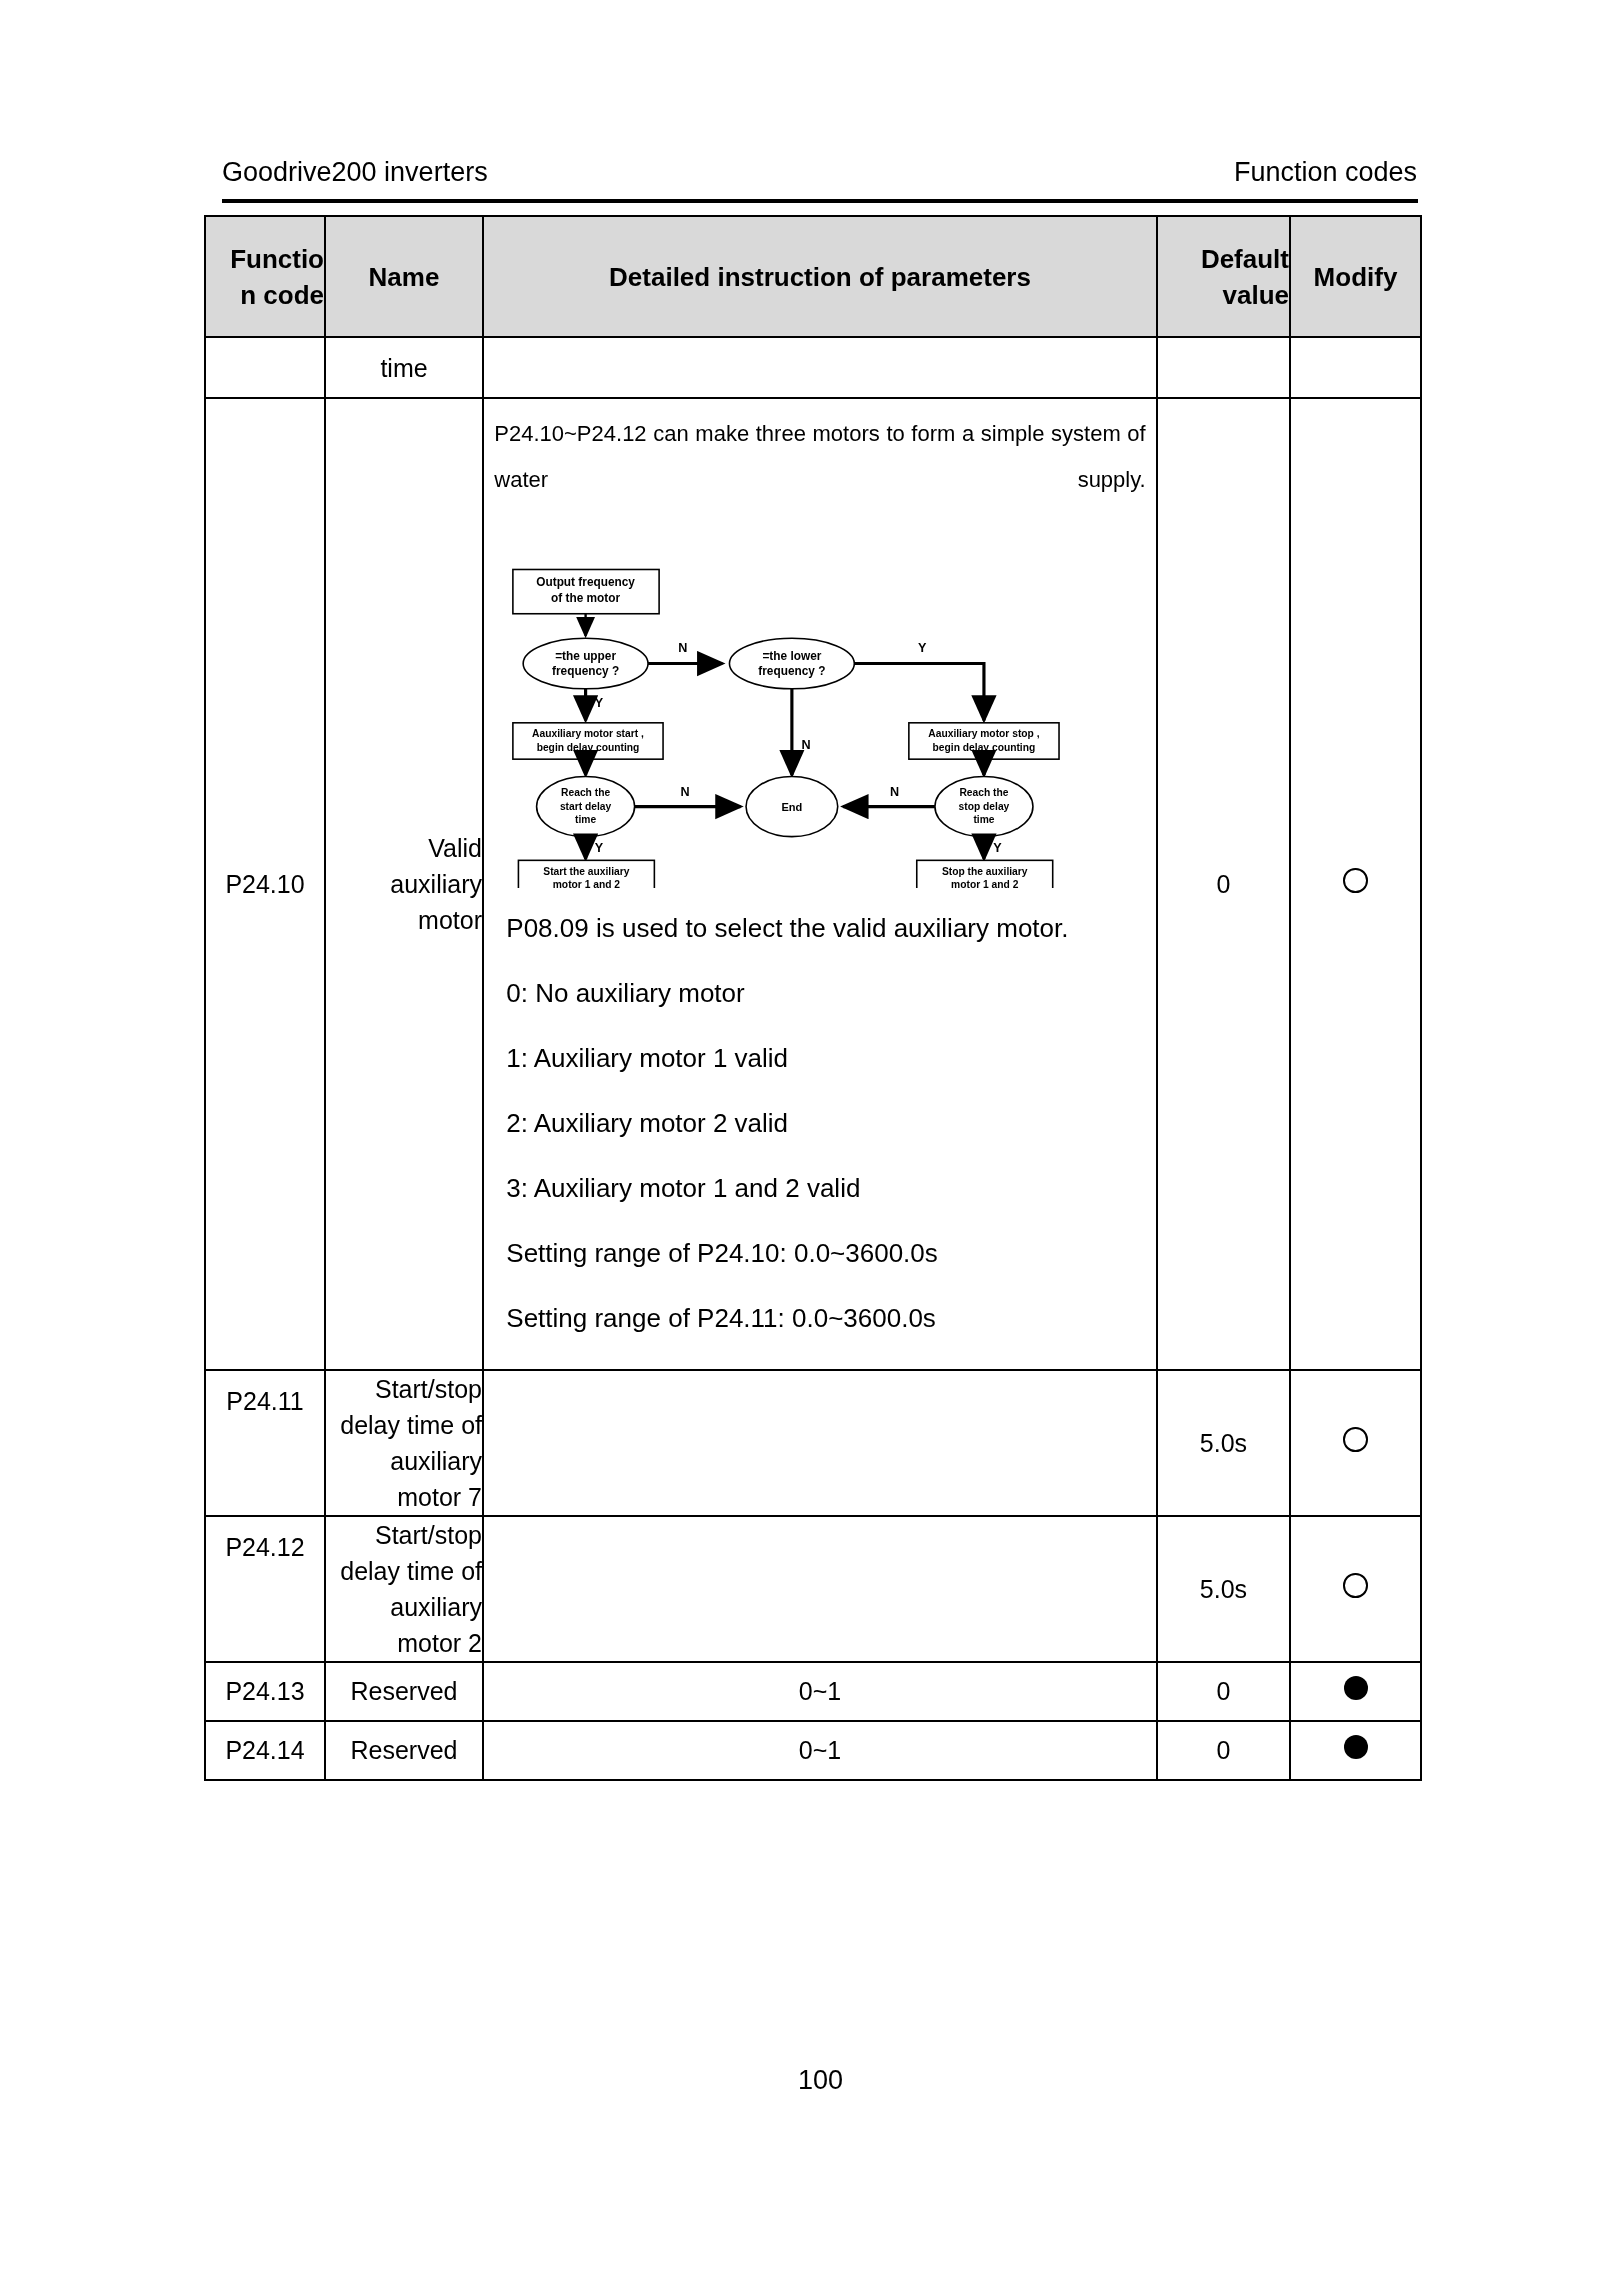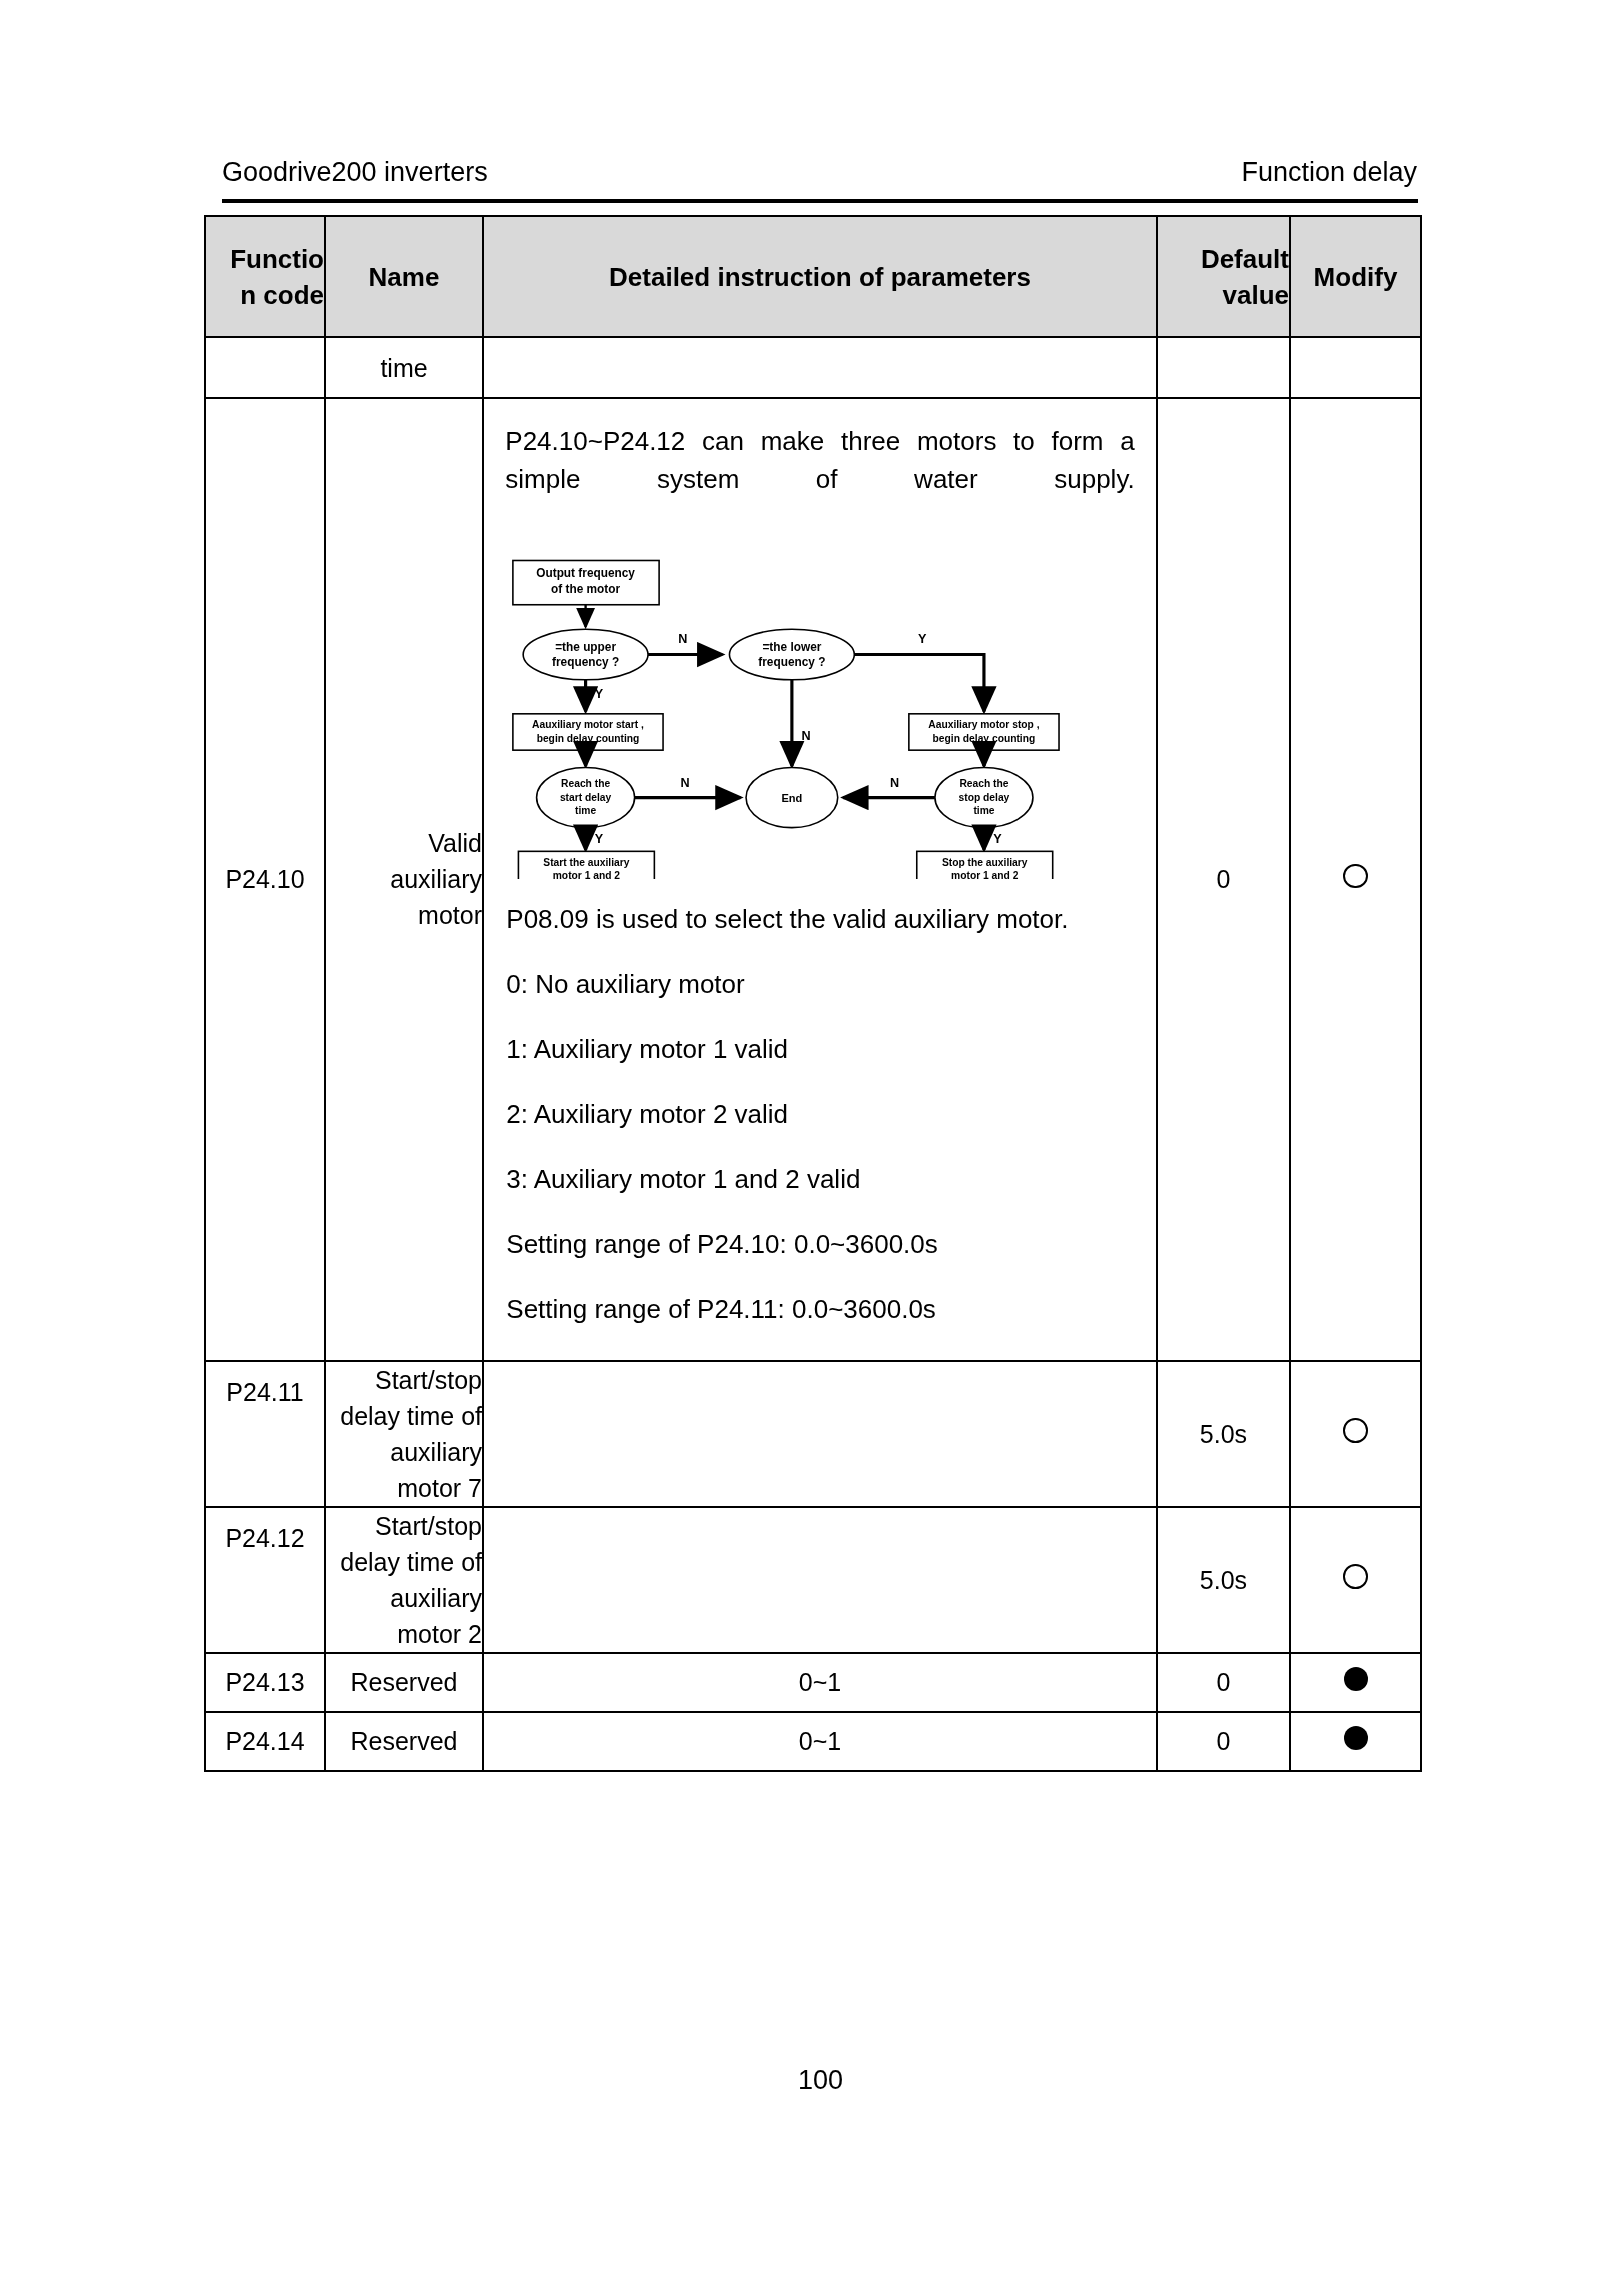--- a/index.html
+++ b/index.html
@@ -82,23 +82,23 @@
   
   .row-time td { height: 59px; }
   .row-main td { vertical-align: middle; }
   .row-rsv td  { height: 57px; }
 
   .detail-body {
     padding: 8px 6.3px 9.5px 6.3px;
     text-align: justify;
   }
   .para {
-    font-size: 26px;
-    line-height: 38px;
-    margin: 15px;
+    font-size: 22px;
+    line-height: 46px;
+    margin: 4px;
     text-align: justify;
     text-align-last: left;
   }
   .para.just {
     text-align: justify;
   }
   .para.just::after {
     content: "";
     display: inline-block;
     width: 100%;
@@ -150,21 +150,21 @@
     font-size: 27px;
   }
 </style>
 </head>
 <body>
 
 <div class="page">
 
   <div class="runhead">
     <div>Goodrive200 inverters</div>
-    <div>Function delay</div>
+    <div>Function codes</div>
   </div>
   <div class="runhead-rule"></div>
 
   <table class="tbl">
     <colgroup>
       <col class="col-code">
         <col class="col-name">
         <col class="col-detail">
         <col class="col-def">
         <col class="col-mod">

